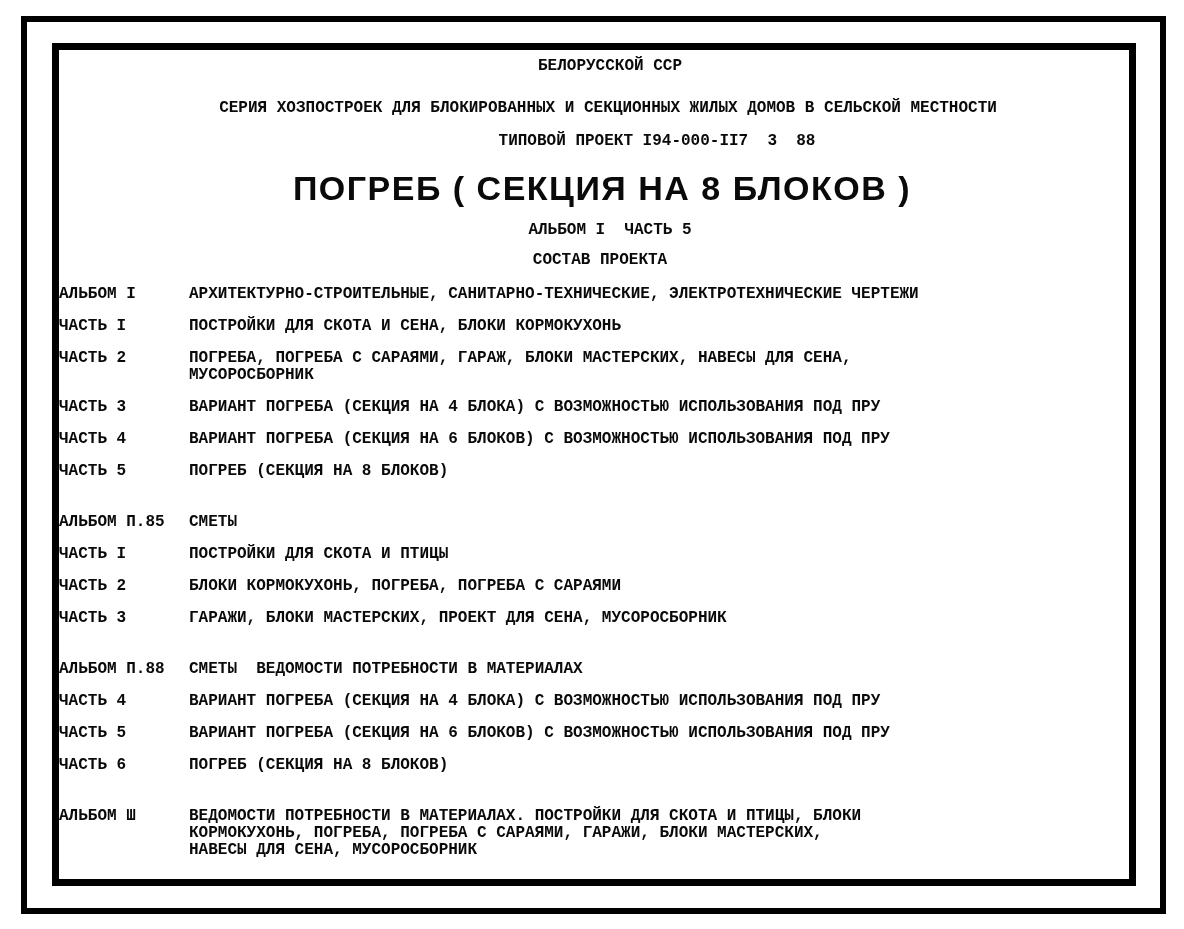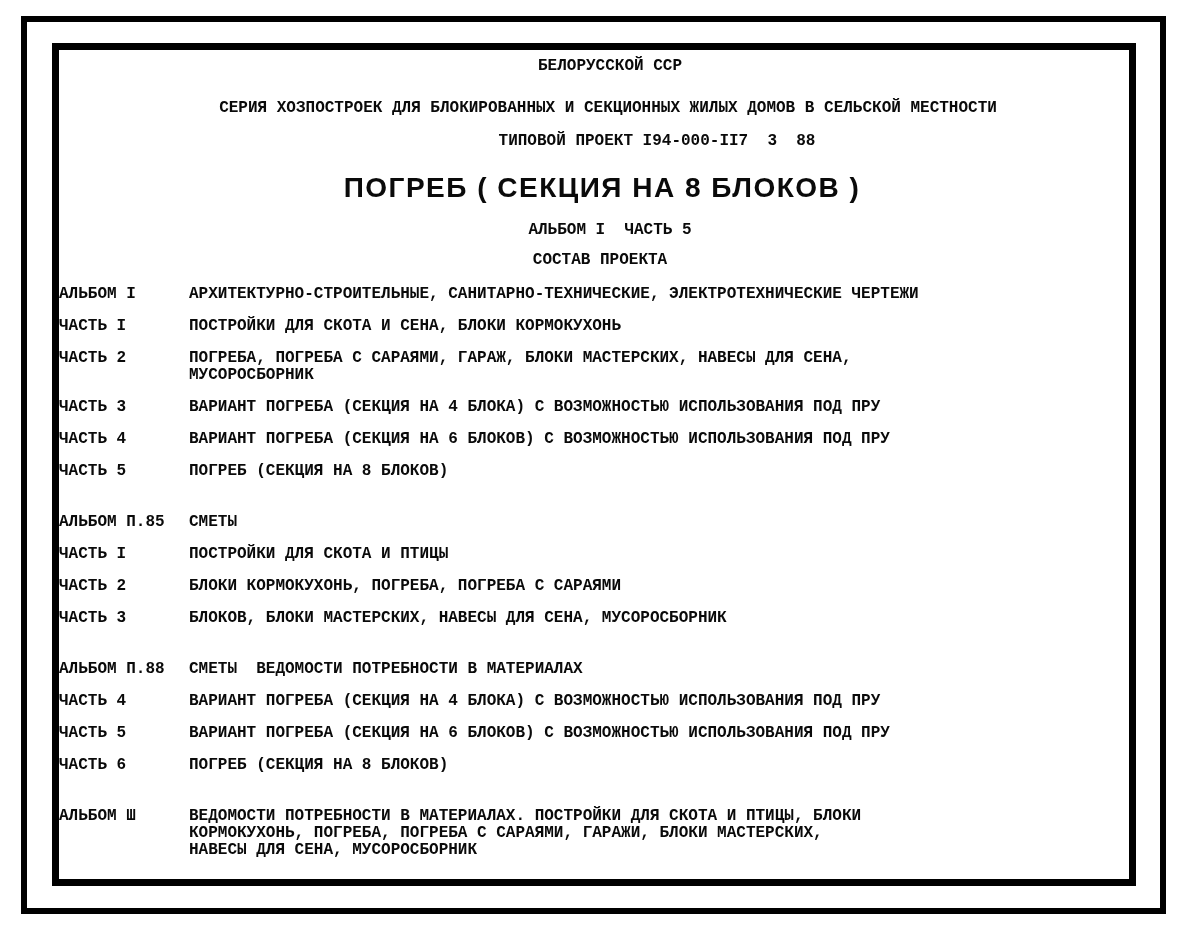--- a/index.html
+++ b/index.html
@@ -46,21 +46,21 @@
     line-height: 17px;
     color: #0a0a0a;
   }
   .centered { text-align: center; white-space: pre; }
   .series-line1 { margin: 25px 0 0 28px; }
   .series-line2 { margin: 8px 0 0 32px; }
   .project-line { margin: 16px 0 0 126px; }
   .doc-title {
     font-family: "Liberation Sans", sans-serif;
     font-weight: bold;
-    font-size: 28px;
+    font-size: 34px;
     line-height: 28px;
     letter-spacing: 1.5px;
     text-align: center;
     white-space: pre;
     margin: 24px 0 0 16px;
   }
   .album-part-line { margin: 20px 0 0 32px; }
   .contents-heading { margin: 13px 0 0 12px; }
   .entries {
     margin: 17px 0 0 0;
@@ -132,21 +132,21 @@
         <div class="entry-row">
           <div class="entry-label">ЧАСТЬ I</div>
           <div class="entry-desc">ПОСТРОЙКИ ДЛЯ СКОТА И ПТИЦЫ</div>
         </div>
         <div class="entry-row">
           <div class="entry-label">ЧАСТЬ 2</div>
           <div class="entry-desc">БЛОКИ КОРМОКУХОНЬ, ПОГРЕБА, ПОГРЕБА С САРАЯМИ</div>
         </div>
         <div class="entry-row">
           <div class="entry-label">ЧАСТЬ 3</div>
-          <div class="entry-desc">БЛОКОВ, БЛОКИ МАСТЕРСКИХ, НАВЕСЫ ДЛЯ СЕНА, МУСОРОСБОРНИК</div>
+          <div class="entry-desc">ГАРАЖИ, БЛОКИ МАСТЕРСКИХ, ПРОЕКТ ДЛЯ СЕНА, МУСОРОСБОРНИК</div>
         </div>
 
         <div class="entry-row group-start">
           <div class="entry-label">АЛЬБОМ П.88</div>
           <div class="entry-desc">СМЕТЫ  ВЕДОМОСТИ ПОТРЕБНОСТИ В МАТЕРИАЛАХ</div>
         </div>
         <div class="entry-row">
           <div class="entry-label">ЧАСТЬ 4</div>
           <div class="entry-desc">ВАРИАНТ ПОГРЕБА (СЕКЦИЯ НА 4 БЛОКА) С ВОЗМОЖНОСТЬЮ ИСПОЛЬЗОВАНИЯ ПОД ПРУ</div>
         </div>

